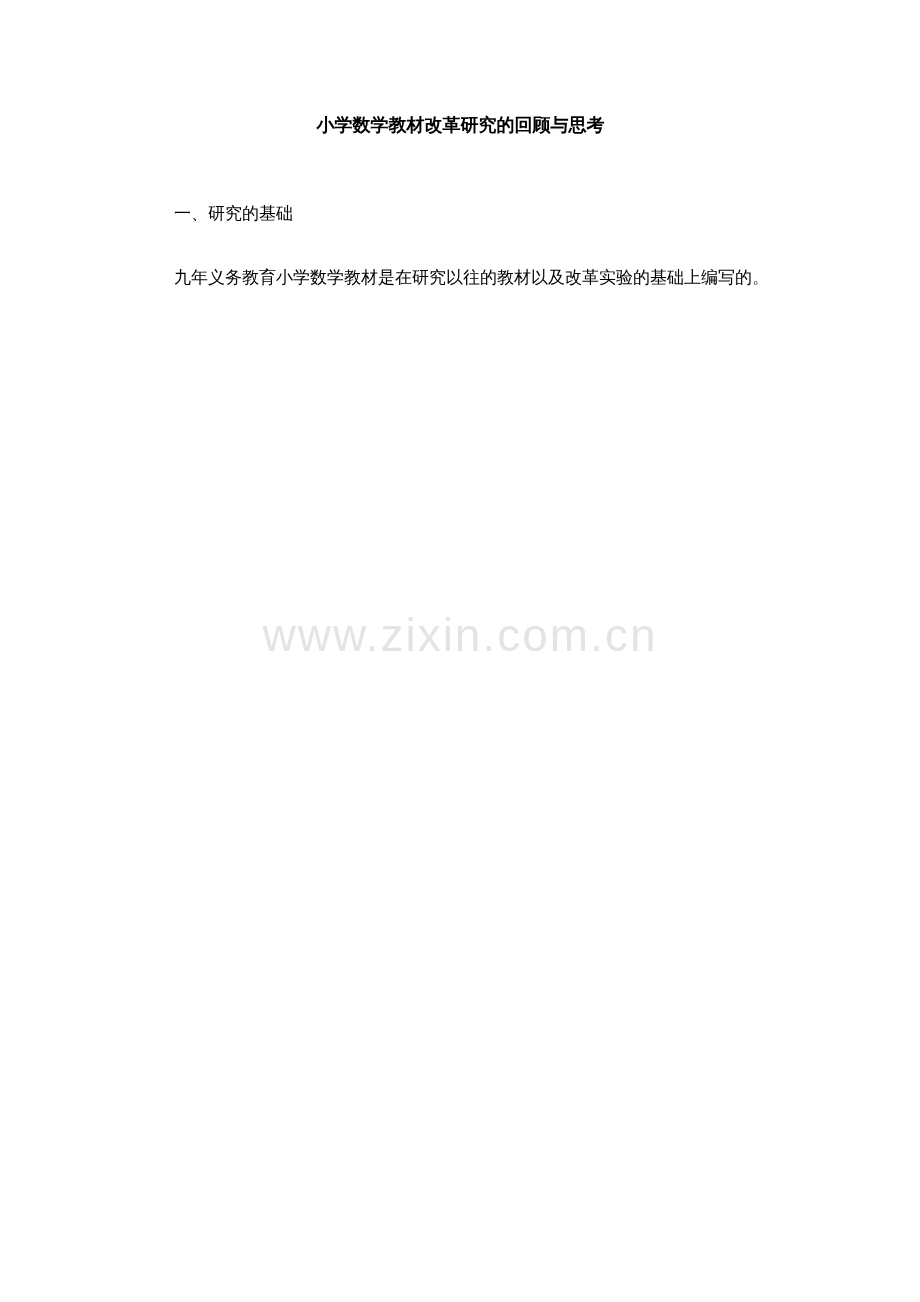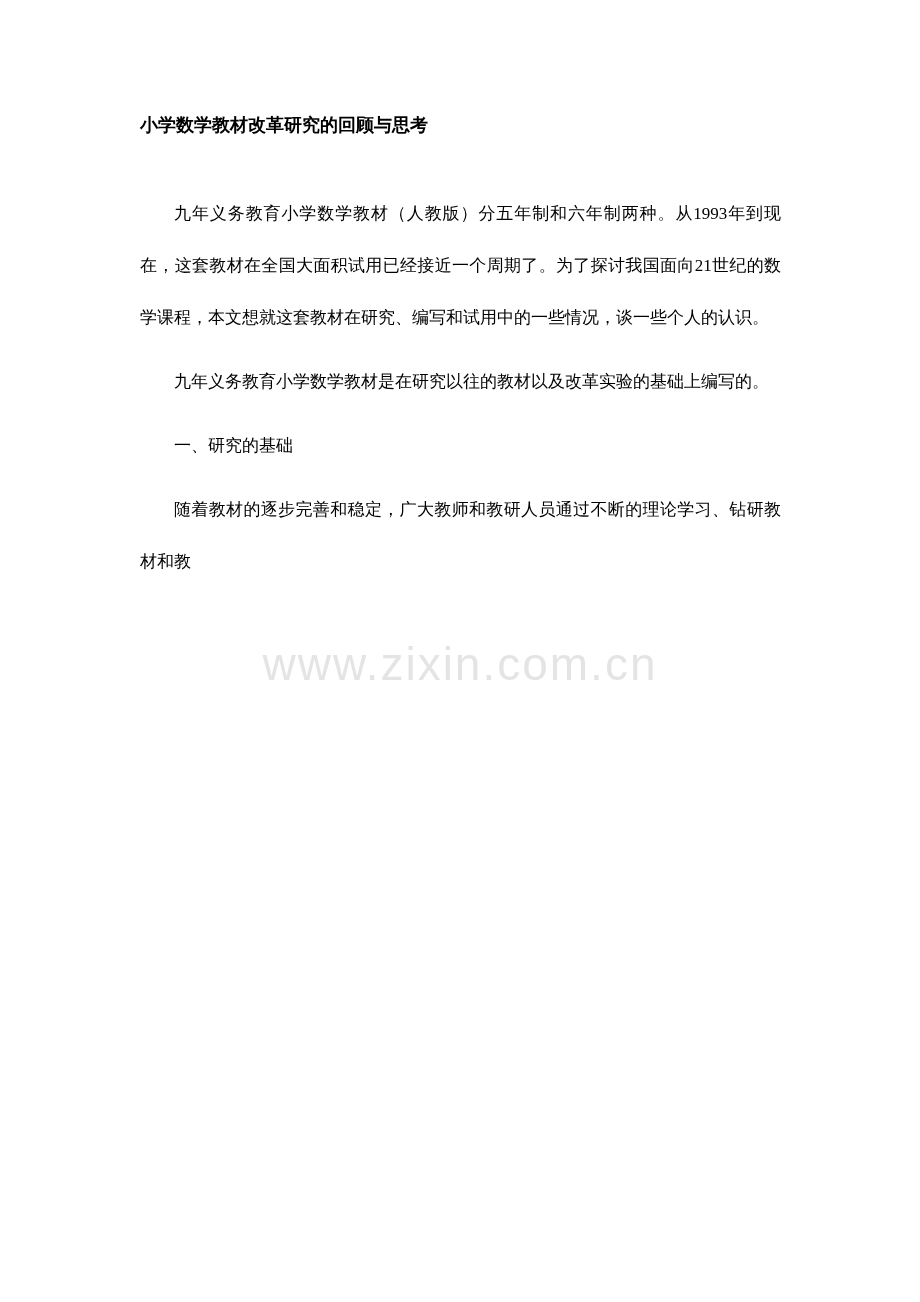--- a/index.html
+++ b/index.html
@@ -7,37 +7,38 @@
   body {
     width: 920px;
     height: 1302px;
     position: relative;
     overflow: hidden;
     font-family: "Liberation Serif", serif;
     color: #000000;
   }
   .watermark {
     position: absolute;
-    top: 637px;
+    top: 608px;
     left: 50%;
     transform: translateX(-50%);
     font-family: "Liberation Sans", sans-serif;
     font-size: 46px;
     letter-spacing: 2px;
     color: rgba(130, 130, 130, 0.22);
     white-space: nowrap;
     z-index: 0;
     user-select: none;
   }
   .page {
     position: relative;
     z-index: 1;
     padding: 112px 139px 40px 140px;
   }
   .doc-title {
+    text-align: center;
     font-weight: bold;
     font-size: 18px;
     line-height: 26px;
     margin-bottom: 50px;
   }
   .block {
     font-size: 17px;
     line-height: 52px;
     text-align: justify;
     text-indent: 2em;
@@ -47,25 +48,23 @@
 </style>
 </head>
 <body>
 
 <div class="watermark">www.zixin.com.cn</div>
 
 <div class="page">
 
   <h1 class="doc-title">小学数学教材改革研究的回顾与思考</h1>
 
-  <p class="block">九年义务教育小学数学教材（人教版）分五年制和六年制两种。从1993年到现在，这套教材在全国大面积试用已经接近一个周期了。为了探讨我国面向21世纪的数学课程，本文想就这套教材在研究、编写和试用中的一些情况，谈一些个人的认识。</p>
+
+  <p class="block">一、研究的基础</p>
 
   <p class="block">九年义务教育小学数学教材是在研究以往的教材以及改革实验的基础上编写的。</p>
-
-  <p class="block">一、研究的基础</p>
 
 
 
 
 
-  <p class="block">随着教材的逐步完善和稳定，广大教师和教研人员通过不断的理论学习、钻研教材和教</p>
 
 </div>
 
 </body></html>

